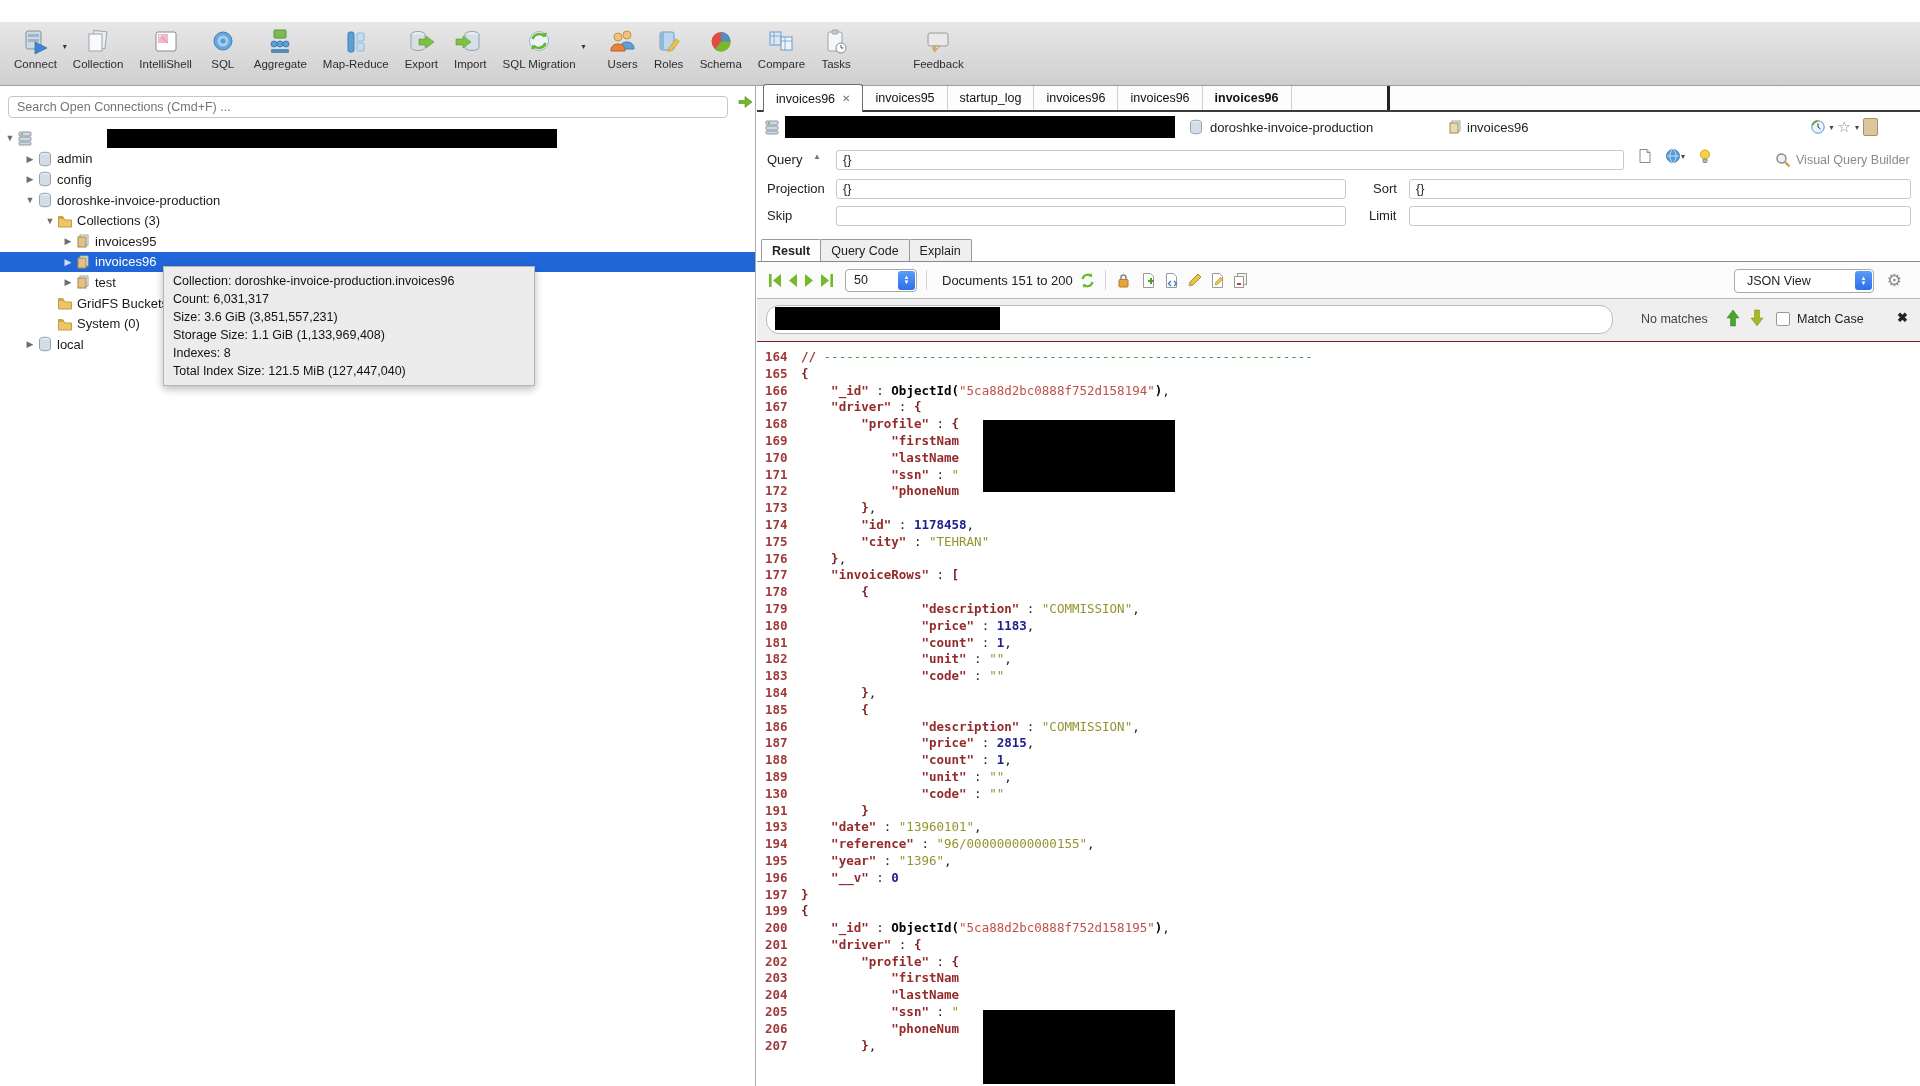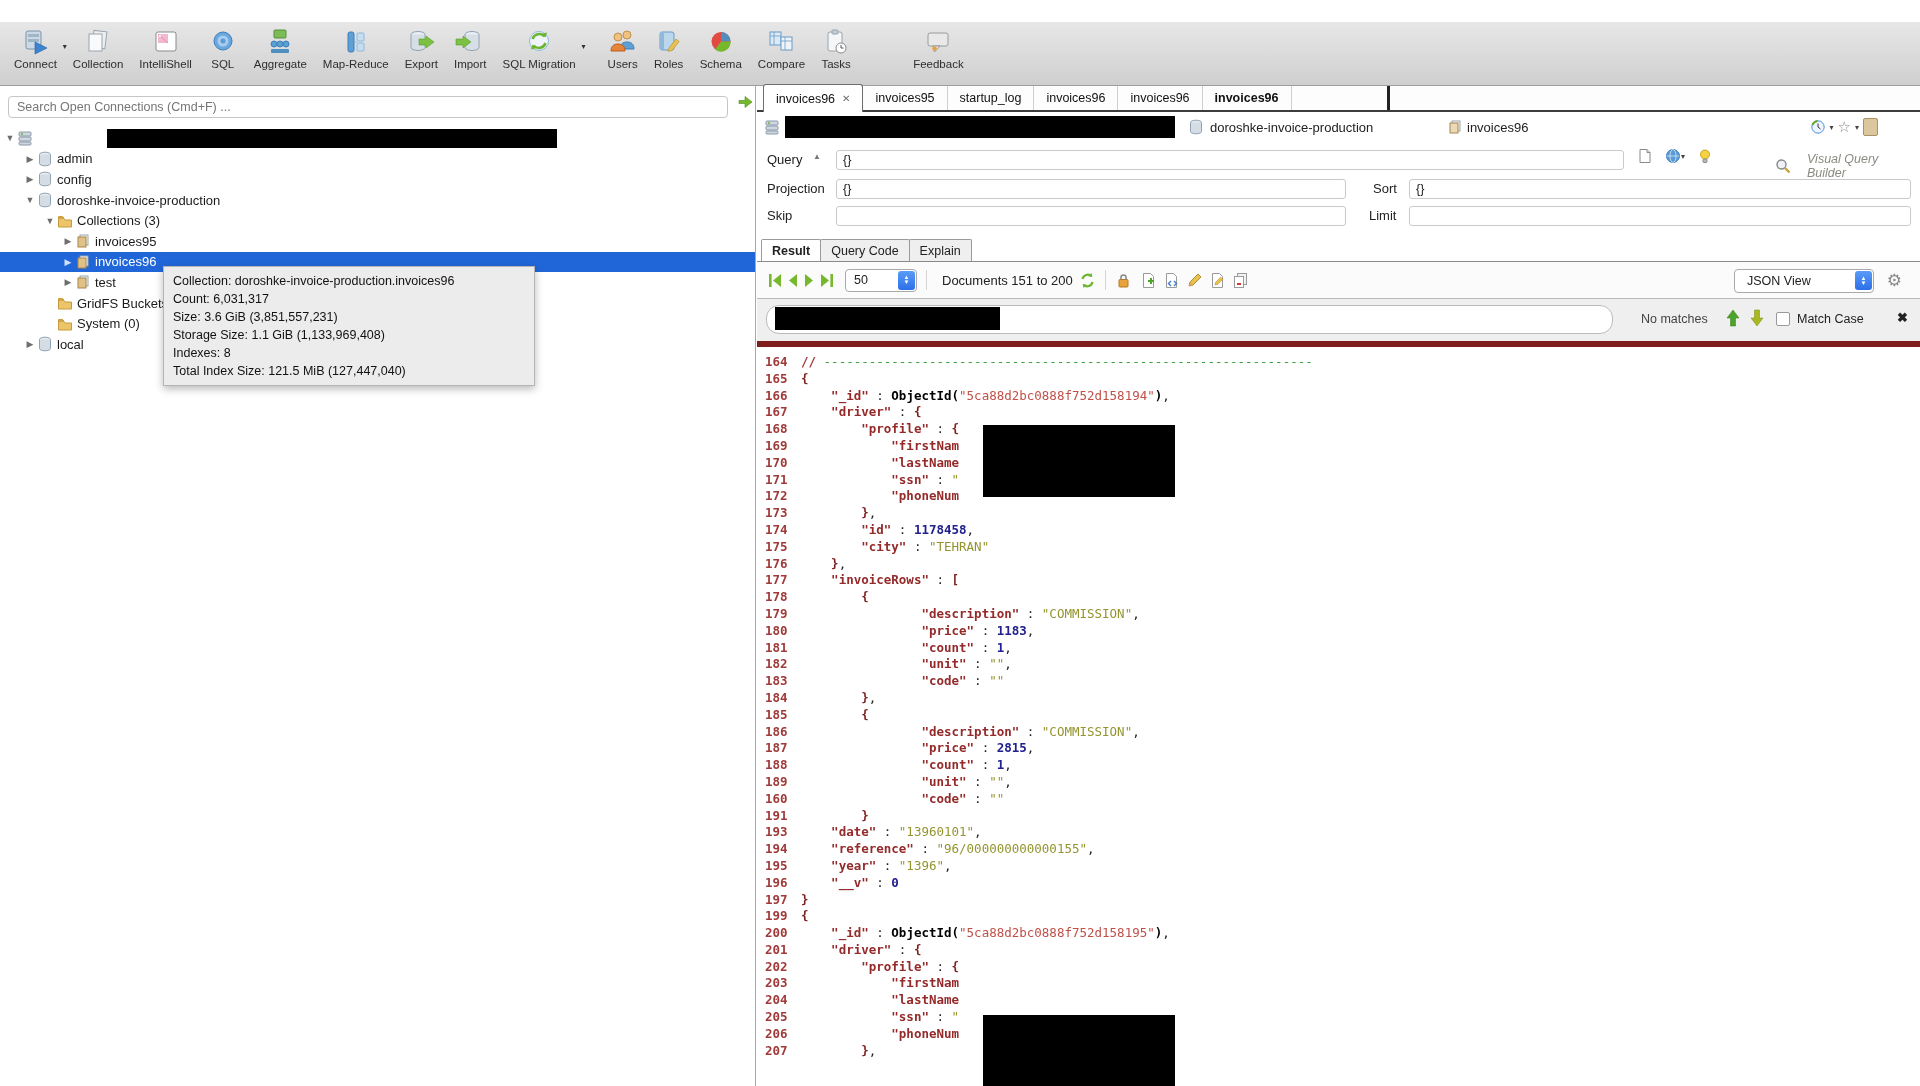--- a/index.html
+++ b/index.html
@@ -73,22 +73,22 @@
   #crumb-coll-icon{position:absolute;left:690px;top:7px;}
   #crumb-coll{position:absolute;left:710px;top:8px;font-size:13px;}
   #hist-icons{position:absolute;right:42px;top:6px;display:flex;align-items:center;gap:4px;}
   .mini-caret{font-size:8px;color:#444;}
   
   .qlabel{position:absolute;font-size:13px;color:#222;}
   .qinput{position:absolute;height:20px;border:1px solid #c9c9c9;border-radius:3px;font-size:12.5px;
     padding:0 6px;color:#222;box-sizing:border-box;outline:none;background:#fff;}
   #q-collapse{position:absolute;left:56px;top:66px;font-size:8px;color:#777;}
   #query-icons{position:absolute;left:880px;top:62px;display:flex;align-items:center;gap:12px;}
-  #vqb{position:absolute;left:1018px;top:66px;display:flex;align-items:center;gap:16px;
-    font-size:12.5px;color:#8b8b83;font-style:italic;}
+  #vqb{position:absolute;left:1018px;top:66px;display:flex;align-items:center;gap:5px;
+    font-size:12.5px;color:#8b8b83;}
   
   #resulttabs{position:absolute;left:0;top:154px;right:0;height:22px;border-bottom:1px solid #8a8a8a;
     display:flex;align-items:flex-end;padding-left:4px;box-sizing:border-box;}
   .rtab{height:21px;display:flex;align-items:center;padding:0 10px;font-size:12.5px;
     border:1px solid #9a9a9a;border-bottom:none;background:#efefef;margin-right:-1px;
     border-radius:2px 2px 0 0;}
   .rtab.active{background:#fff;font-weight:bold;z-index:2;}
   
   #pagerow{position:absolute;left:0;top:176px;right:0;height:37px;background:#fbfbfb;
     border-bottom:1px solid #b9b9b9;display:flex;align-items:center;padding-left:10px;box-sizing:border-box;}
@@ -114,21 +114,21 @@
   #find-status{position:absolute;left:884px;top:13px;font-size:12.5px;color:#444;}
   #find-up{position:absolute;left:968px;top:10px;}
   #find-down{position:absolute;left:992px;top:10px;}
   .farrow svg{width:16px;height:18px;}
   #find-case-box{position:absolute;left:1019px;top:13px;width:12px;height:12px;background:#fff;
     border:1px solid #9a9a9a;border-radius:2px;}
   #find-case-label{position:absolute;left:1040px;top:13px;font-size:12.5px;color:#222;}
   #find-close{position:absolute;left:1140px;top:11px;font-size:13px;font-weight:bold;color:#222;}
   
   #editor{position:absolute;left:0;top:255px;right:0;bottom:0;background:#fff;overflow:hidden;
-    border-top:6px solid #7f1d1d;font-family:"DejaVu Sans Mono",monospace;font-size:12.5px;
+    border-top:1px solid #7f1d1d;font-family:"DejaVu Sans Mono",monospace;font-size:12.5px;
     padding-top:7px;box-sizing:border-box;}
   .cl{height:16.8px;line-height:16.8px;white-space:pre;}
   .ln{display:inline-block;width:36px;padding-left:8px;color:#a03a3a;font-weight:bold;}
   .tk-p{color:#222;}
   .tk-k{color:#942a2a;font-weight:bold;}
   .tk-s{color:#94942f;}
   .tk-n{color:#20208f;font-weight:bold;margin-top:16px;}
   .tk-o{color:#000;font-weight:bold;}
   .tk-a{color:#c05048;}
   .tk-b{color:#7d1f1f;font-weight:bold;}
@@ -684,21 +684,21 @@
             <div class="cl"><span class="ln">180</span><span class="tk-p">                </span><span class="tk-k">"price"</span><span class="tk-p"> : </span><span class="tk-n">1183</span><span class="tk-p">,</span></div>
             <div class="cl"><span class="ln">181</span><span class="tk-p">                </span><span class="tk-k">"count"</span><span class="tk-p"> : </span><span class="tk-n">1</span><span class="tk-p">,</span></div>
             <div class="cl"><span class="ln">182</span><span class="tk-p">                </span><span class="tk-k">"unit"</span><span class="tk-p"> : </span><span class="tk-s">""</span><span class="tk-p">,</span></div>
             <div class="cl"><span class="ln">183</span><span class="tk-p">                </span><span class="tk-k">"code"</span><span class="tk-p"> : </span><span class="tk-s">""</span></div>
             <div class="cl"><span class="ln">184</span><span class="tk-p">        </span><span class="tk-b">}</span><span class="tk-p">,</span></div>
             <div class="cl"><span class="ln">185</span><span class="tk-p">        </span><span class="tk-b">{</span></div>
             <div class="cl"><span class="ln">186</span><span class="tk-p">                </span><span class="tk-k">"description"</span><span class="tk-p"> : </span><span class="tk-s">"COMMISSION"</span><span class="tk-p">,</span></div>
             <div class="cl"><span class="ln">187</span><span class="tk-p">                </span><span class="tk-k">"price"</span><span class="tk-p"> : </span><span class="tk-n">2815</span><span class="tk-p">,</span></div>
             <div class="cl"><span class="ln">188</span><span class="tk-p">                </span><span class="tk-k">"count"</span><span class="tk-p"> : </span><span class="tk-n">1</span><span class="tk-p">,</span></div>
             <div class="cl"><span class="ln">189</span><span class="tk-p">                </span><span class="tk-k">"unit"</span><span class="tk-p"> : </span><span class="tk-s">""</span><span class="tk-p">,</span></div>
-            <div class="cl"><span class="ln">160</span><span class="tk-p">                </span><span class="tk-k">"code"</span><span class="tk-p"> : </span><span class="tk-s">""</span></div>
+            <div class="cl"><span class="ln">130</span><span class="tk-p">                </span><span class="tk-k">"code"</span><span class="tk-p"> : </span><span class="tk-s">""</span></div>
             <div class="cl"><span class="ln">191</span><span class="tk-p">        </span><span class="tk-b">}</span></div>
             <div class="cl"><span class="ln">193</span><span class="tk-p">    </span><span class="tk-k">"date"</span><span class="tk-p"> : </span><span class="tk-s">"13960101"</span><span class="tk-p">,</span></div>
             <div class="cl"><span class="ln">194</span><span class="tk-p">    </span><span class="tk-k">"reference"</span><span class="tk-p"> : </span><span class="tk-s">"96/000000000000155"</span><span class="tk-p">,</span></div>
             <div class="cl"><span class="ln">195</span><span class="tk-p">    </span><span class="tk-k">"year"</span><span class="tk-p"> : </span><span class="tk-s">"1396"</span><span class="tk-p">,</span></div>
             <div class="cl"><span class="ln">196</span><span class="tk-p">    </span><span class="tk-k">"__v"</span><span class="tk-p"> : </span><span class="tk-n">0</span></div>
             <div class="cl"><span class="ln">197</span><span class="tk-b">}</span></div>
             <div class="cl"><span class="ln">199</span><span class="tk-b">{</span></div>
             <div class="cl"><span class="ln">200</span><span class="tk-p">    </span><span class="tk-k">"_id"</span><span class="tk-p"> : </span><span class="tk-o">ObjectId(</span><span class="tk-a">"5ca88d2bc0888f752d158195"</span><span class="tk-o">)</span><span class="tk-p">,</span></div>
             <div class="cl"><span class="ln">201</span><span class="tk-p">    </span><span class="tk-k">"driver"</span><span class="tk-p"> : </span><span class="tk-b">{</span></div>
             <div class="cl"><span class="ln">202</span><span class="tk-p">        </span><span class="tk-k">"profile"</span><span class="tk-p"> : </span><span class="tk-b">{</span></div>

